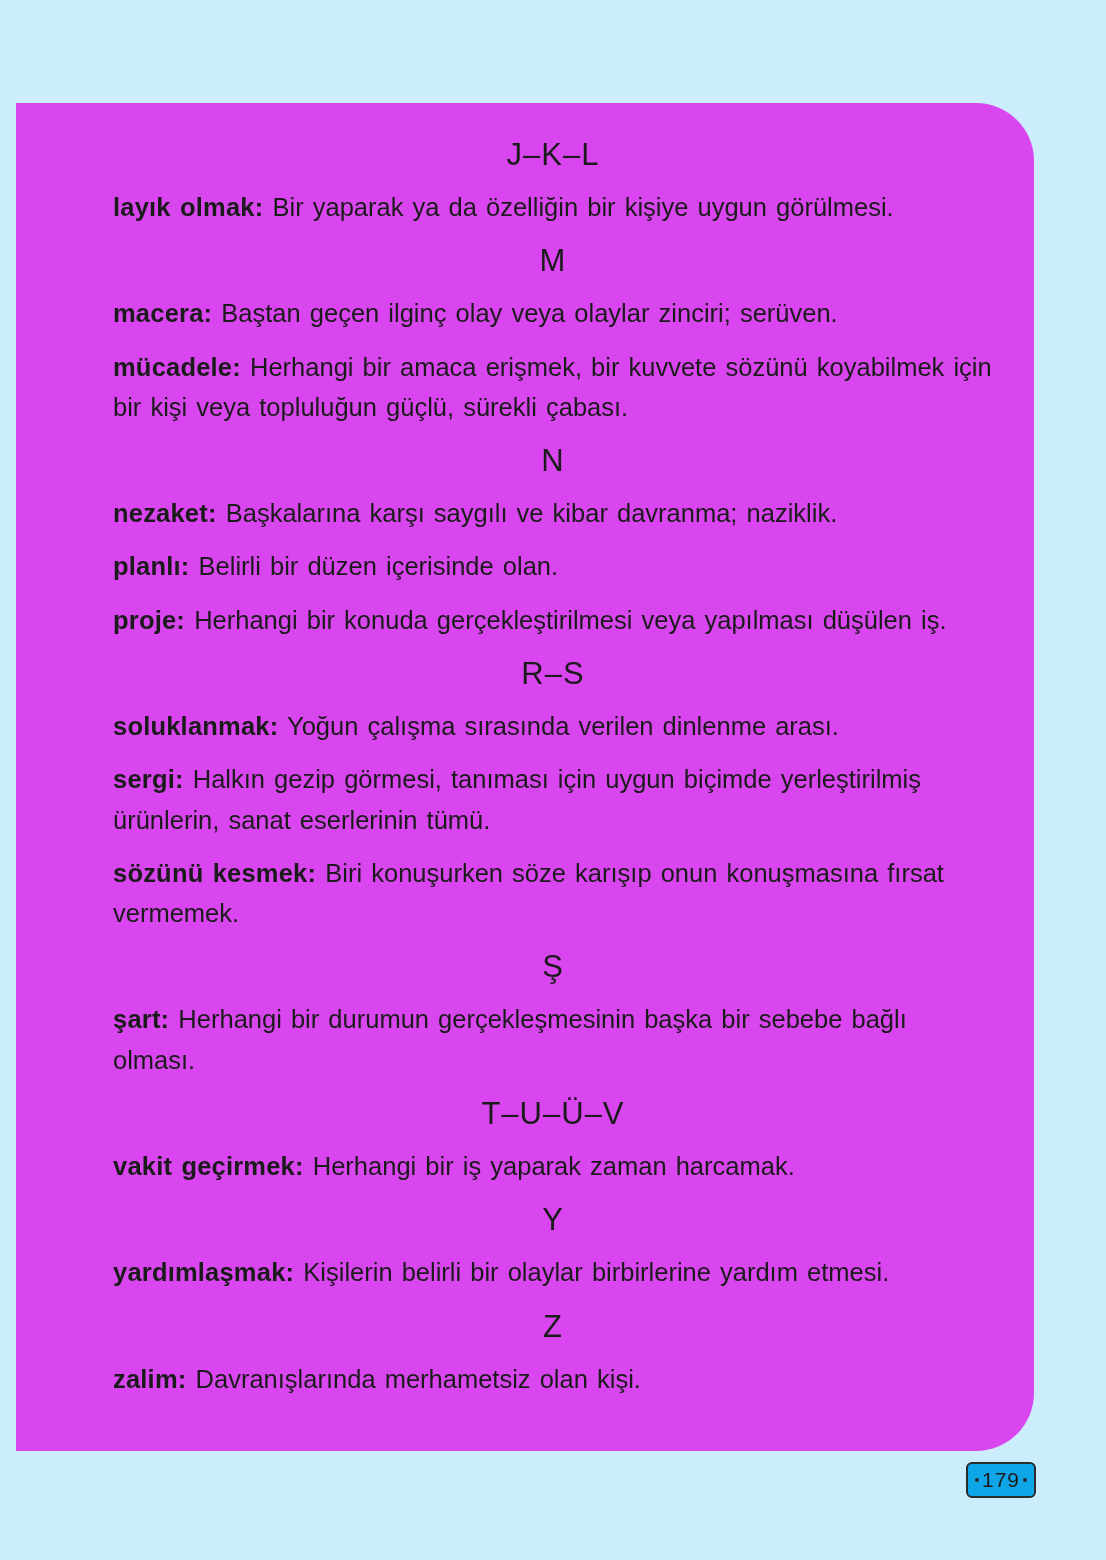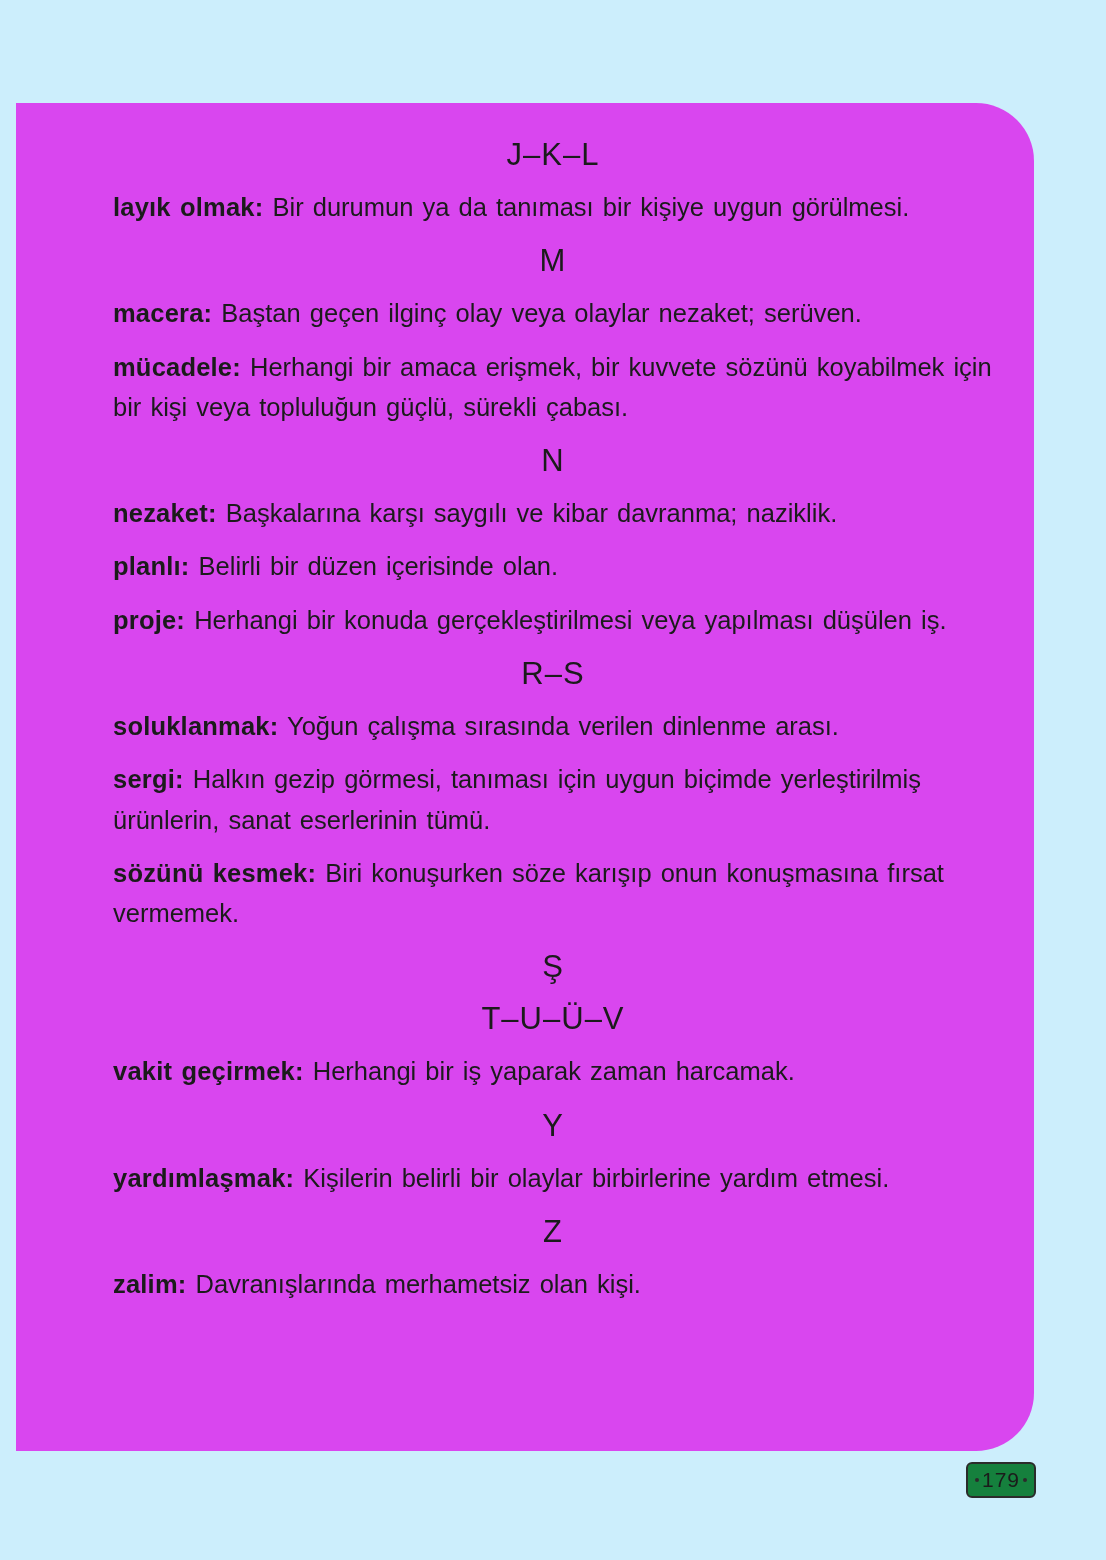--- a/index.html
+++ b/index.html
@@ -57,21 +57,21 @@
     left: 966px;
     top: 1462px;
     width: 70px;
     height: 36px;
   }
   .page-number {
     width: 100%;
     height: 100%;
     border: 2px solid #2b2b2b;
     border-radius: 6px;
-    background: #15803d;
+    background: #0ea5e9;
     display: flex;
     align-items: center;
     justify-content: center;
     font-size: 21px;
     color: #1b1b1b;
     letter-spacing: 1px;
     box-sizing: border-box;
     position: relative;
     text-align: right;
   }
@@ -88,26 +88,26 @@
   .page-number .dot.right { right: 7px; }
 </style>
 </head>
 <body>
 
 <div class="page">
   <div class="content">
 
     <div class="section-letter first">J–K–L</div>
     <p class="entry">
-      <span class="term">layık olmak:</span><span> Bir durumun ya da tanıması bir kişiye uygun görülmesi.</span>
+      <span class="term">layık olmak:</span><span> Bir yaparak ya da özelliğin bir kişiye uygun görülmesi.</span>
     </p>
 
     <div class="section-letter">M</div>
     <p class="entry">
-      <span class="term">macera:</span><span>  Baştan geçen ilginç olay veya olaylar nezaket; serüven.</span>
+      <span class="term">macera:</span><span>  Baştan geçen ilginç olay veya olaylar zinciri; serüven.</span>
     </p>
     <p class="entry">
       <span class="term">mücadele:</span><span> Herhangi bir amaca erişmek, bir kuvvete sözünü koyabilmek için bir kişi veya topluluğun güçlü, sürekli çabası.</span>
     </p>
 
     <div class="section-letter">N</div>
     <p class="entry">
       <span class="term">nezaket:</span><span> Başkalarına karşı saygılı ve kibar davranma; naziklik.</span>
     </p>
 
@@ -123,20 +123,23 @@
       <span class="term">soluklanmak:</span><span> Yoğun çalışma sırasında verilen dinlenme arası.</span>
     </p>
     <p class="entry">
       <span class="term">sergi:</span><span>  Halkın gezip görmesi, tanıması için uygun biçimde yerleştirilmiş ürünlerin, sanat eserlerinin tümü.</span>
     </p>
     <p class="entry">
       <span class="term">sözünü kesmek:</span><span> Biri konuşurken söze karışıp onun konuşmasına fırsat vermemek.</span>
     </p>
 
     <div class="section-letter">Ş</div>
+    <p class="entry">
+      <span class="term">şart:</span><span>  Herhangi bir durumun gerçekleşmesinin başka bir sebebe bağlı olması.</span>
+    </p>
 
     <div class="section-letter">T–U–Ü–V</div>
     <p class="entry">
       <span class="term">vakit geçirmek:</span><span> Herhangi bir iş yaparak zaman harcamak.</span>
     </p>
 
     <div class="section-letter">Y</div>
     <p class="entry">
       <span class="term">yardımlaşmak:</span><span> Kişilerin belirli bir olaylar birbirlerine yardım etmesi.</span>
     </p>

